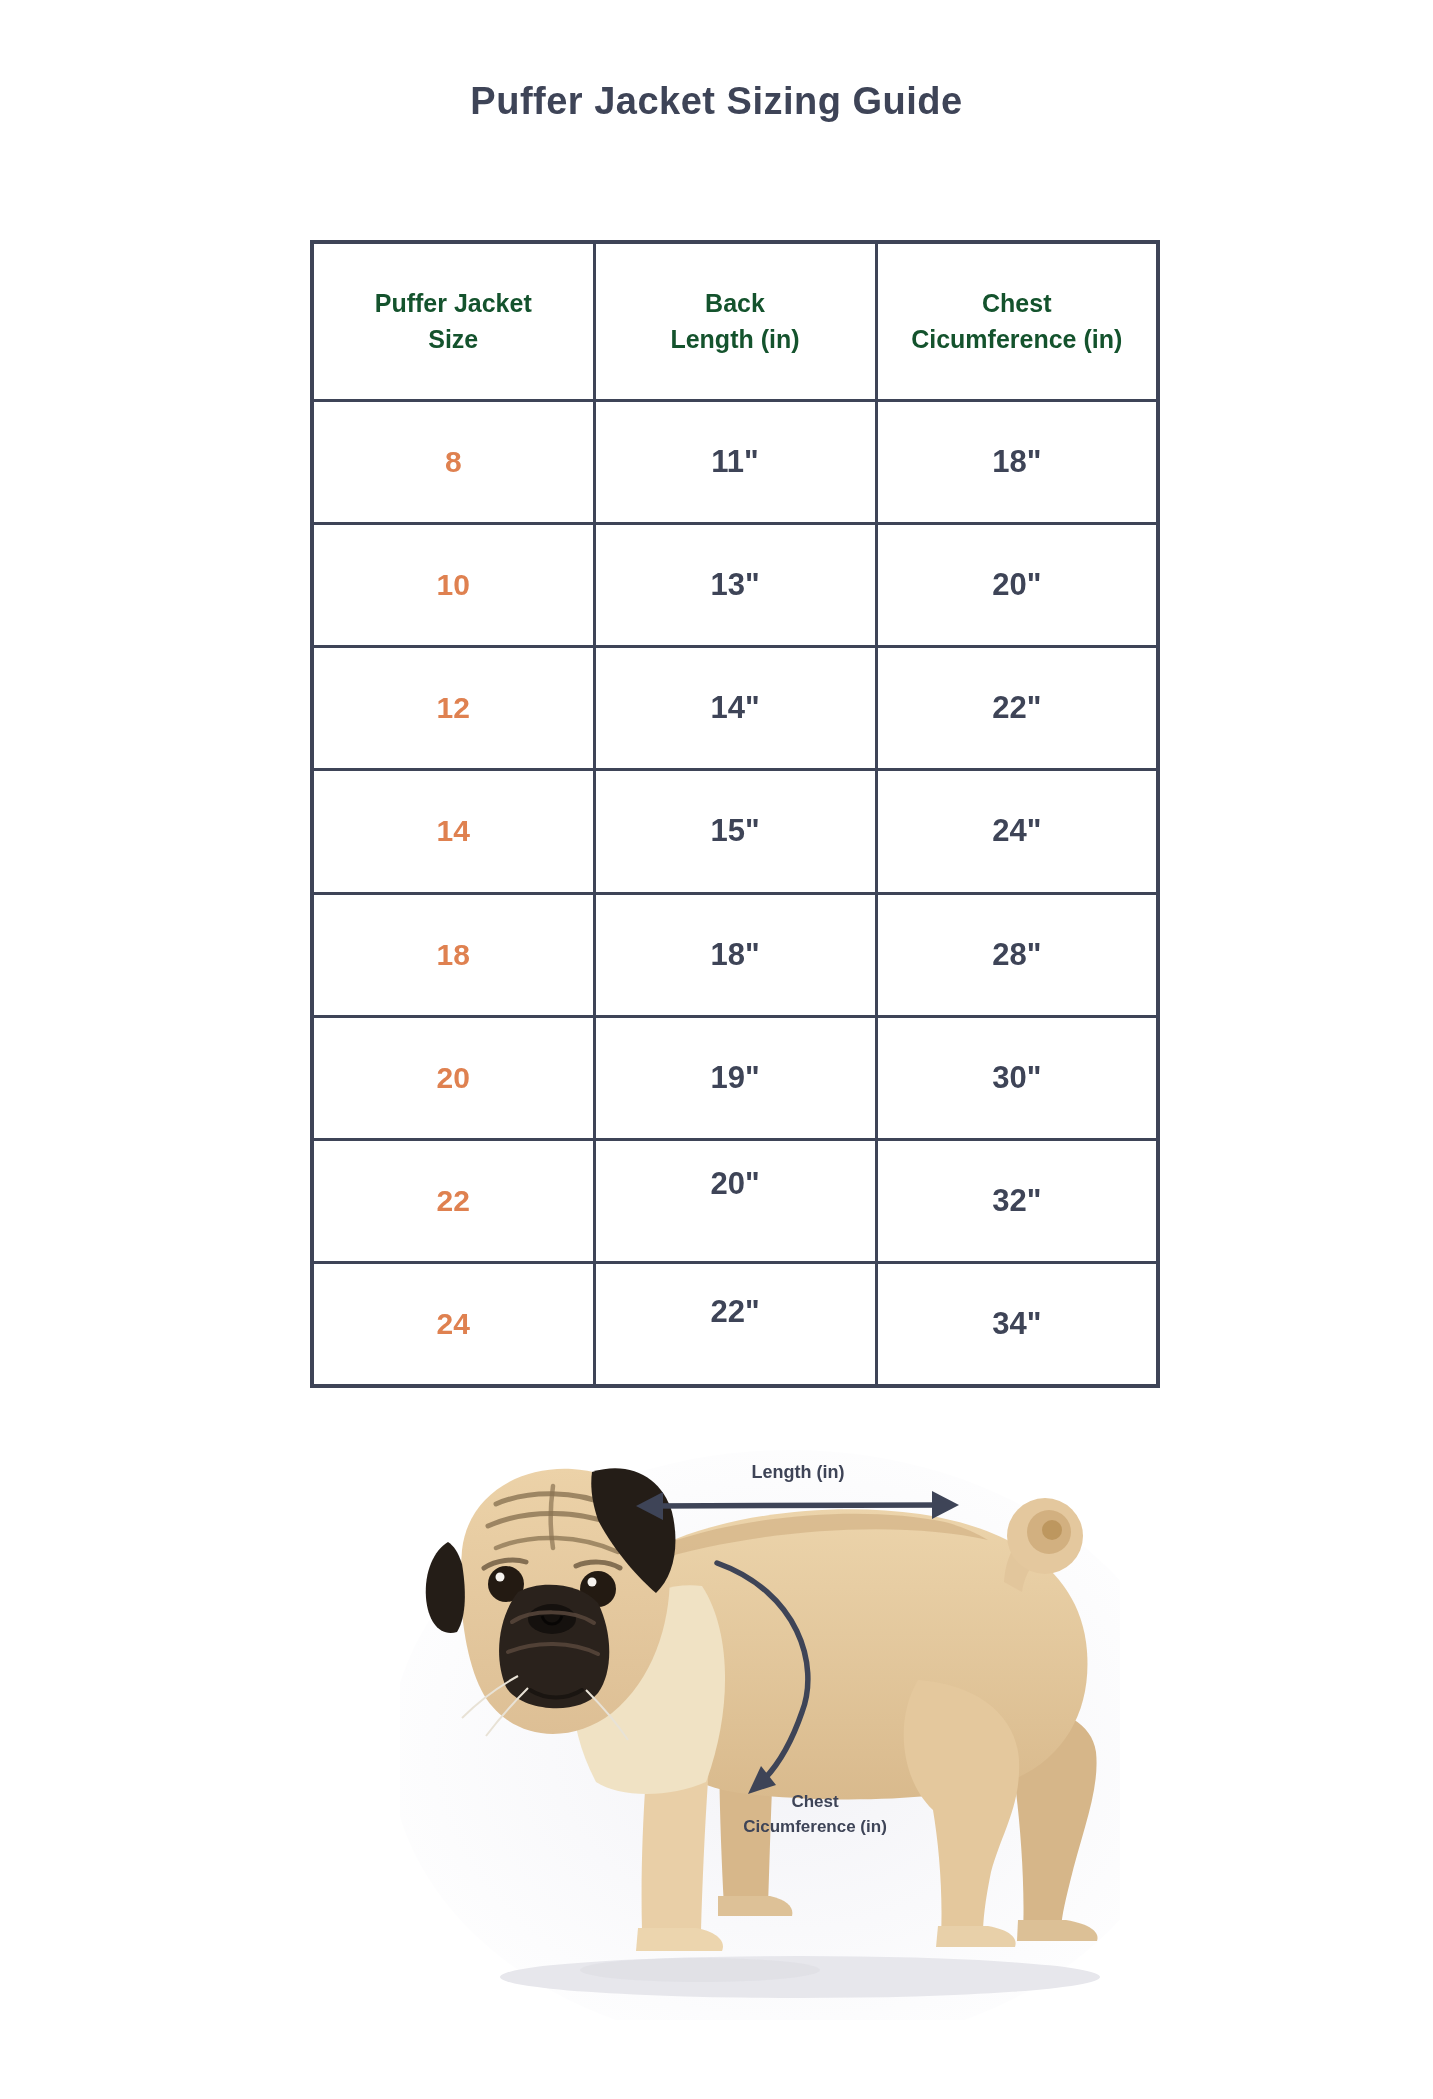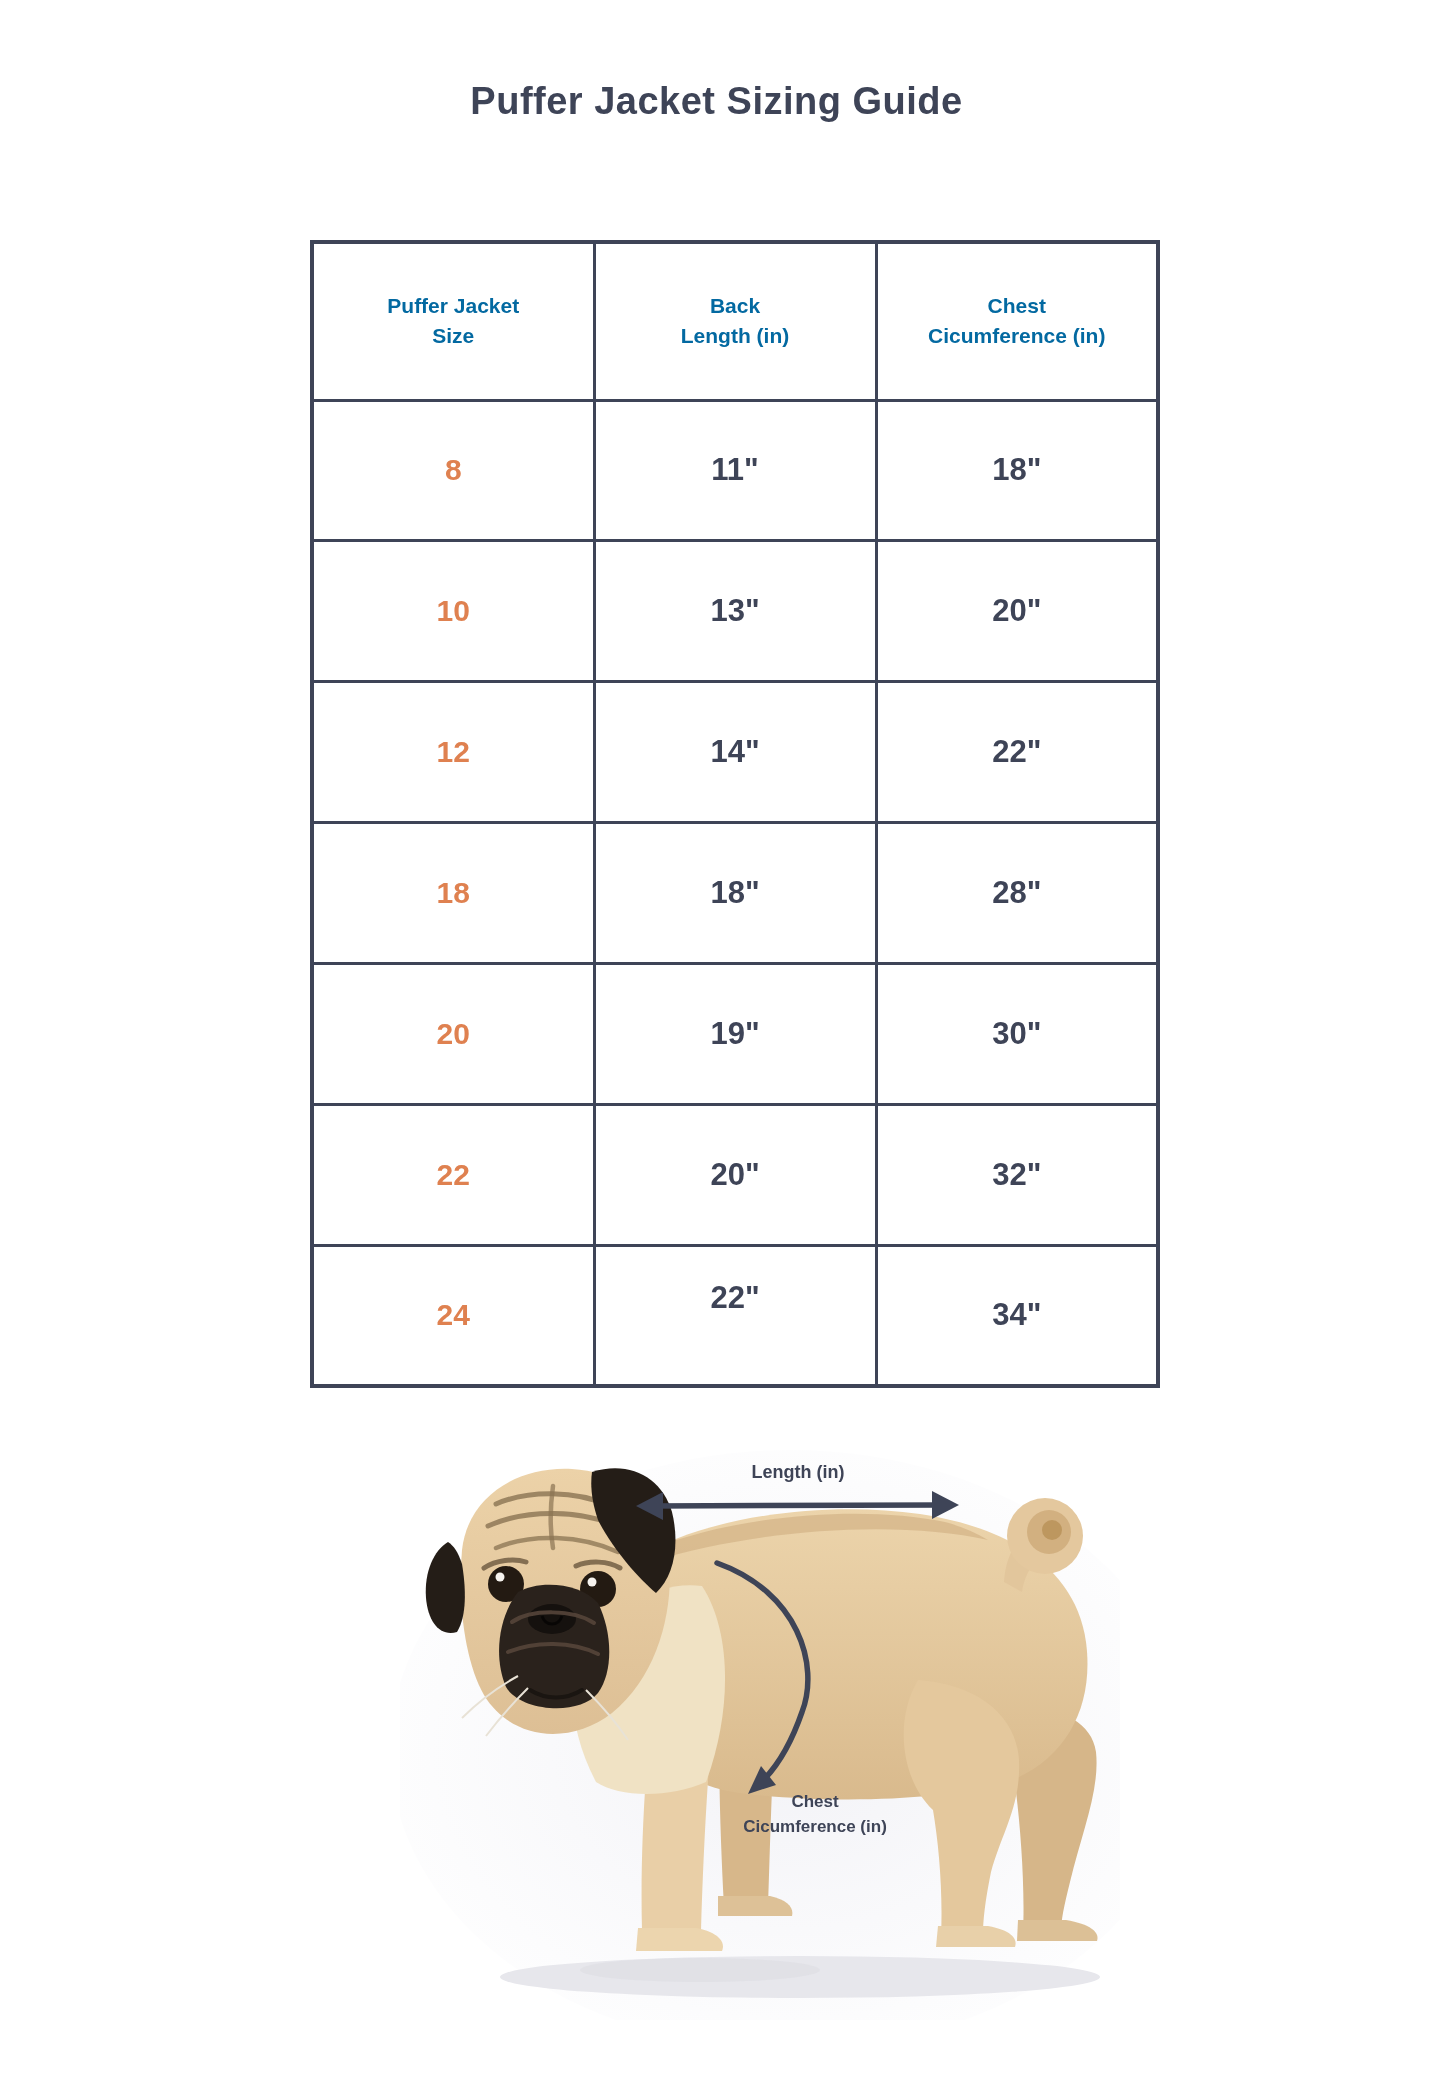--- a/index.html
+++ b/index.html
@@ -16,21 +16,21 @@
   table.sizing{
     position:absolute;left:310px;top:240px;width:850px;height:1148px;
     border-collapse:collapse;table-layout:fixed;
     border:4px solid #3E4457;
   }
   table.sizing th, table.sizing td{
     border:3px solid #3E4457;text-align:center;vertical-align:middle;padding:0;
   }
   table.sizing thead tr{height:158px;}
   table.sizing tbody tr{height:110px;}
-  th.hdr{font-size:21px;font-weight:bold;line-height:1.45;color:#0369a1;}
+  th.hdr{font-size:25px;font-weight:bold;line-height:1.45;color:#14532d;}
   td .v{font-size:31px;font-weight:bold;color:#3E4457;display:inline-block;}
   td.size-cell .v{color:#DF8150;font-size:30px;}
   
   tbody tr:nth-child(7) td:nth-child(2) .v{transform:translateY(-17px);}
   tbody tr:nth-child(8) td:nth-child(2) .v{transform:translateY(-12px);}
 
   .diagram{position:absolute;left:400px;top:1450px;width:720px;height:570px;}
   .diagram svg{position:absolute;left:0;top:0;width:720px;height:570px;}
   .anno-label{
     position:absolute;text-align:center;font-weight:bold;color:#3E4457;
@@ -70,20 +70,25 @@
       </tr>
       <tr>
         <td class="size-cell"><span class="v">10</span></td>
         <td><span class="v">13"</span></td>
         <td><span class="v">20"</span></td>
       </tr>
       <tr>
         <td class="size-cell"><span class="v">12</span></td>
         <td><span class="v">14"</span></td>
         <td><span class="v">22"</span></td>
+      </tr>
+      <tr>
+        <td class="size-cell"><span class="v">14</span></td>
+        <td><span class="v">15"</span></td>
+        <td><span class="v">24"</span></td>
       </tr>
       <tr>
         <td class="size-cell"><span class="v">18</span></td>
         <td><span class="v">18"</span></td>
         <td><span class="v">28"</span></td>
       </tr>
       <tr>
         <td class="size-cell"><span class="v">20</span></td>
         <td><span class="v">19"</span></td>
         <td><span class="v">30"</span></td>

